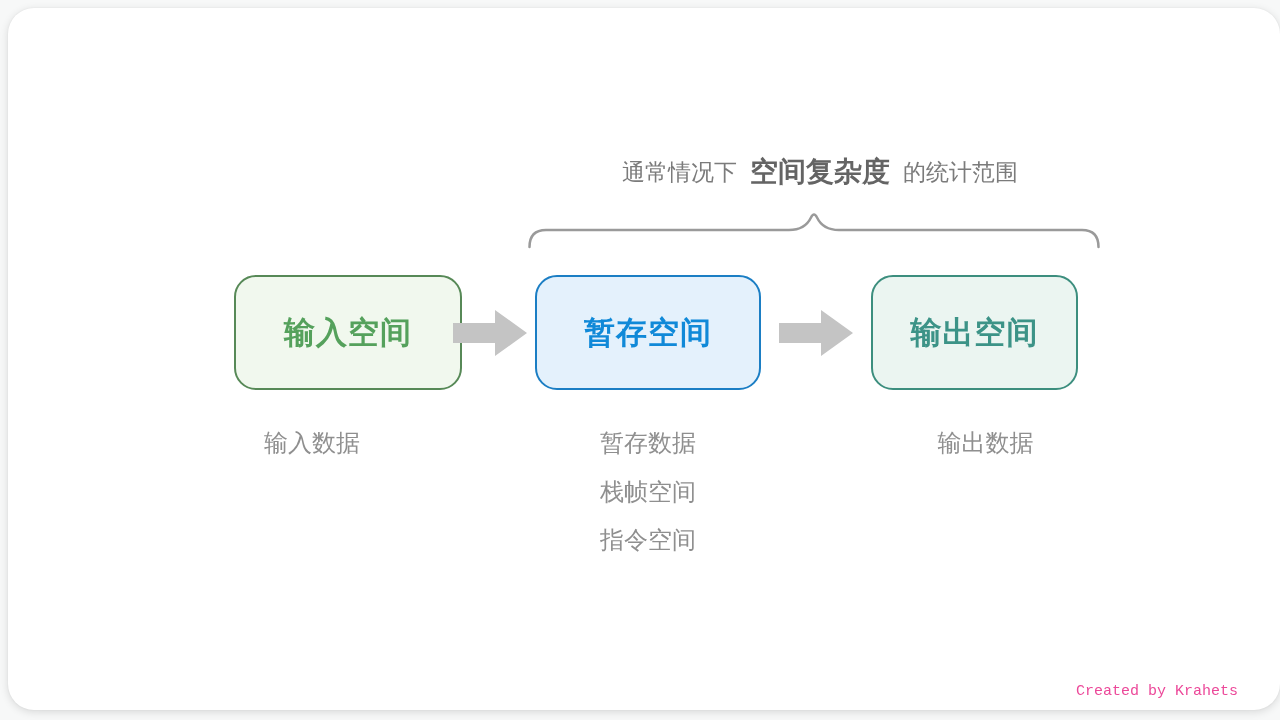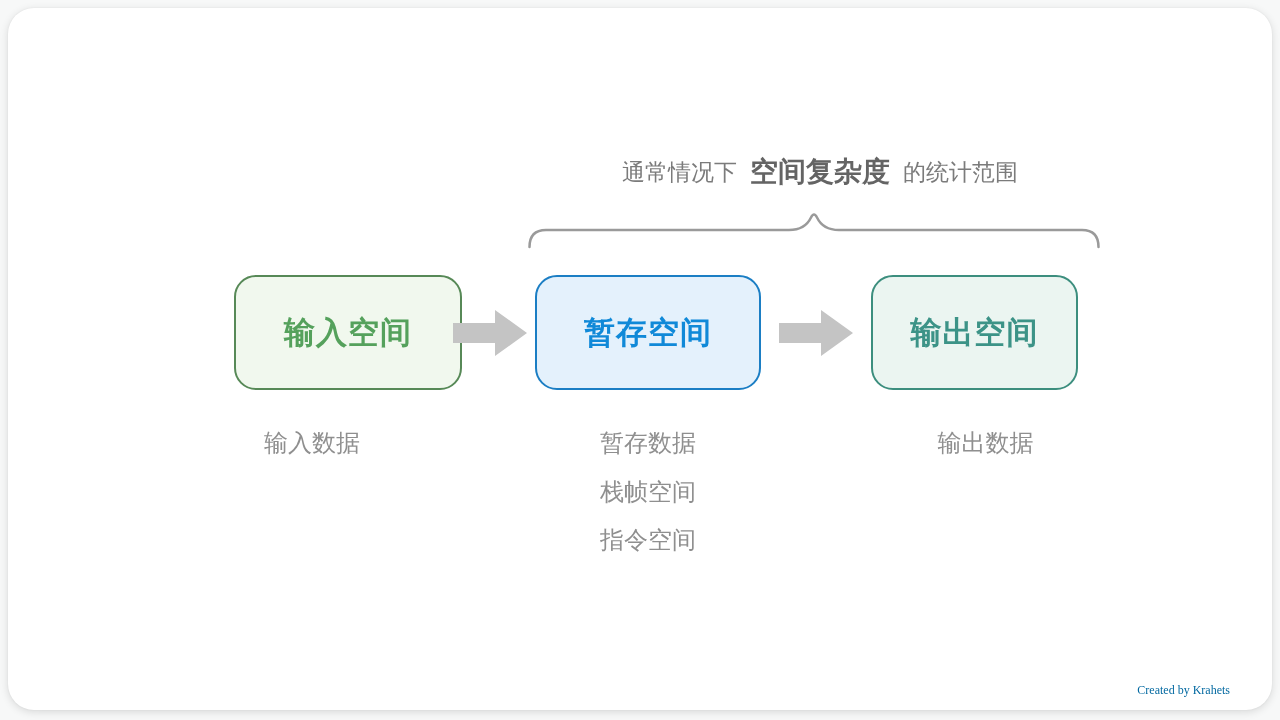--- a/index.html
+++ b/index.html
@@ -16,20 +16,21 @@
   }
   .card {
     position: absolute;
     left: 8px;
     top: 8px;
     width: 1264px;
     height: 702px;
     background: #ffffff;
     border-radius: 26px;
     box-shadow: 0 2px 8px rgba(0,0,0,0.13), 0 0 2px rgba(0,0,0,0.06);
+    padding-left: 8px;
   }
   .title {
     position: absolute;
     left: 520px;
     top: 146px;
     width: 584px;
     text-align: center;
     white-space: nowrap;
     font-size: 23px;
     color: #7b7b7b;
@@ -84,23 +85,23 @@
     line-height: 48.5px;
     color: #8f8f8f;
   }
   .subcol1 { left: 190px; width: 228px; }
   .subcol2 { left: 527px; width: 226px; }
   .subcol3 { left: 863px; width: 229px; }
   .credit {
     position: absolute;
     right: 42px;
     top: 675px;
-    font-family: Liberation Serif, serif;
-    font-size: 12px;
-    color: #0369a1;
+    font-family: Liberation Mono, monospace;
+    font-size: 15px;
+    color: #ec4899;
   }
   svg { display: block; width: 100%; height: 100%; }
 </style>
 </head>
 <body>
 
 <div class="stage">
   <div class="card">
 
     <div class="title">

